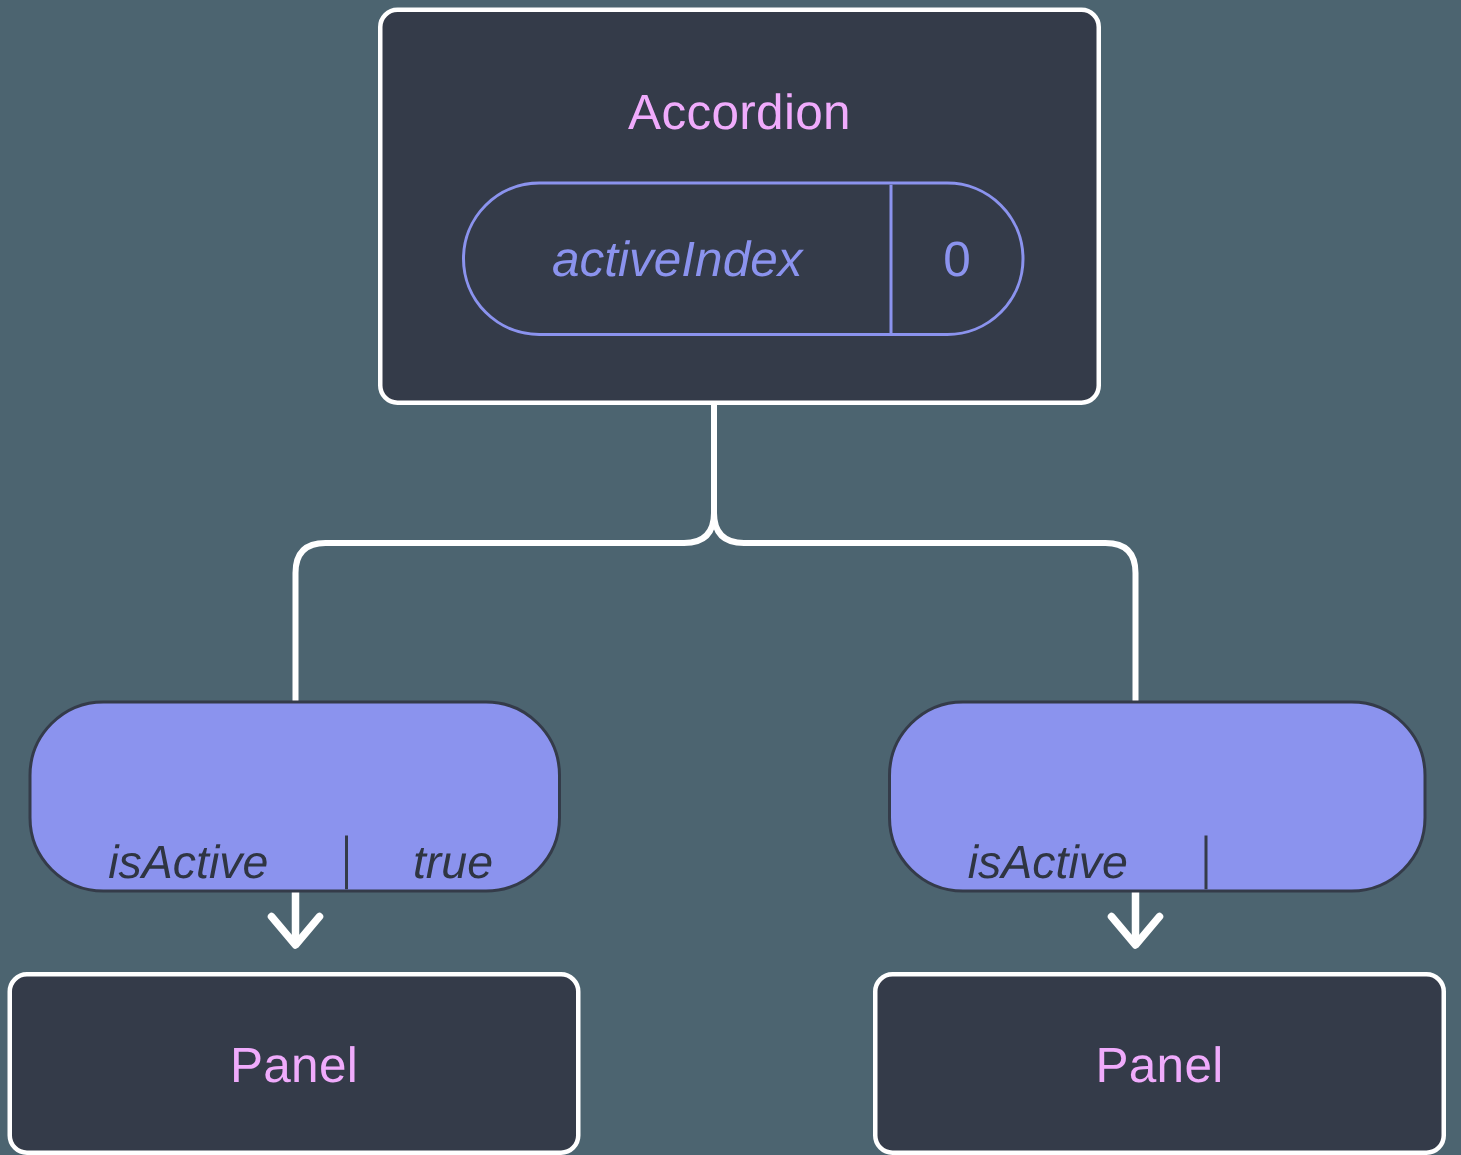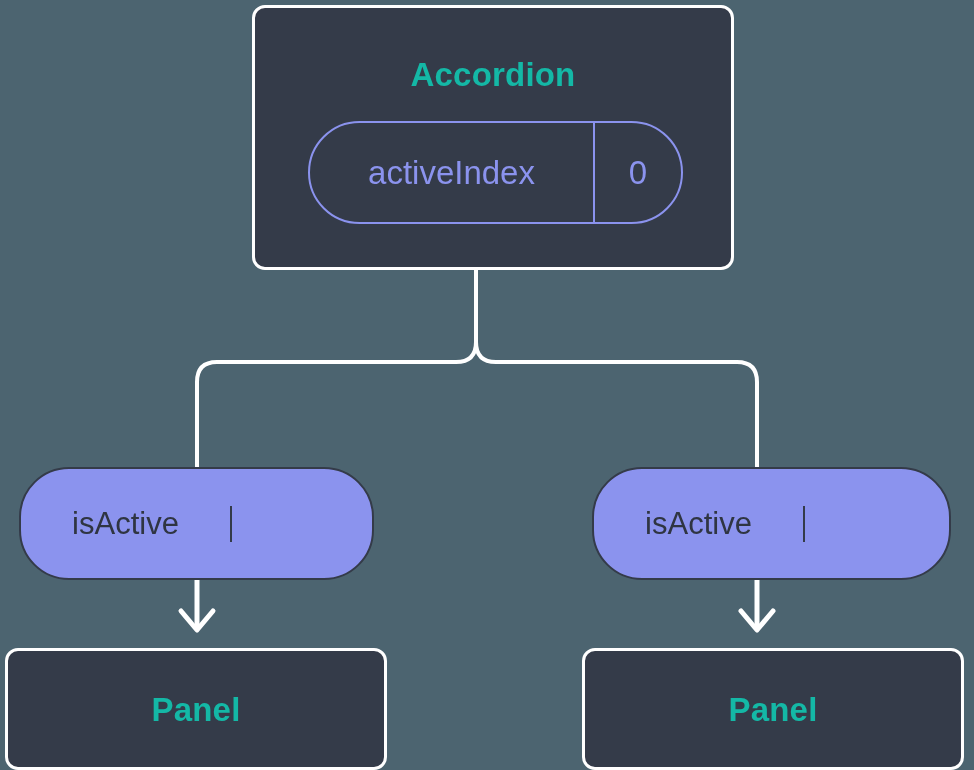--- a/index.html
+++ b/index.html
@@ -50,23 +50,23 @@
     justify-content: center;
   }
   #panel-right-card {
     left: 582px;
     top: 648px;
     width: 382px;
     height: 122px;
     justify-content: center;
   }
   .card-title {
-    color: #14b8a6;
+    color: #f0abfc;
     font-size: 33px;
-    font-weight: 700;
+    font-weight: 400;
     letter-spacing: 0.2px;
     line-height: 1;
     white-space: nowrap;
   }
   #accordion-card .card-title {
     margin-top: 50px;
   }
   
   .badge-outline {
     position: absolute;
@@ -84,42 +84,44 @@
   .badge-outline .badge-key {
     flex: 0 0 285px;
     display: flex;
     align-items: center;
     justify-content: center;
     color: #8b93ee;
     font-size: 33px;
     white-space: nowrap;
     box-sizing: border-box;
     border-right: 2px solid #8b93ee;
+    font-style: italic;
   }
   .badge-outline .badge-val {
     flex: 1 1 auto;
     display: flex;
     align-items: center;
     justify-content: center;
     color: #8b93ee;
     font-size: 33px;
     white-space: nowrap;
   }
   
   .pill-filled {
     position: absolute;
-    height: 113px;
+    height: 128px;
     box-sizing: border-box;
     background: #8b93ee;
     border: 2px solid #343b49;
     border-radius: 50px;
     display: flex;
-    align-items: center;
+    align-items: flex-end;
     overflow: hidden;
     top: 467px;
+    font-style: italic;
   }
   #pill-left  { left: 19px;  width: 355px; }
   #pill-right { left: 592px; width: 359px; }
   .pill-filled .pill-key {
     display: flex;
     align-items: center;
     justify-content: center;
     color: #2f3542;
     font-size: 31px;
     white-space: nowrap;
@@ -159,20 +161,21 @@
     <div class="card-title">Accordion</div>
 
     <div class="badge-outline">
       <div class="badge-key">activeIndex</div>
       <div class="badge-val">0</div>
     </div>
   </div>
 
   <div class="pill-filled" id="pill-left">
     <div class="pill-key">isActive</div>
+    <div class="pill-val">true</div>
   </div>
 
   <div class="pill-filled" id="pill-right">
     <div class="pill-key">isActive</div>
   </div>
 
   <div class="card" id="panel-left-card">
     <div class="card-title">Panel</div>
   </div>
 

